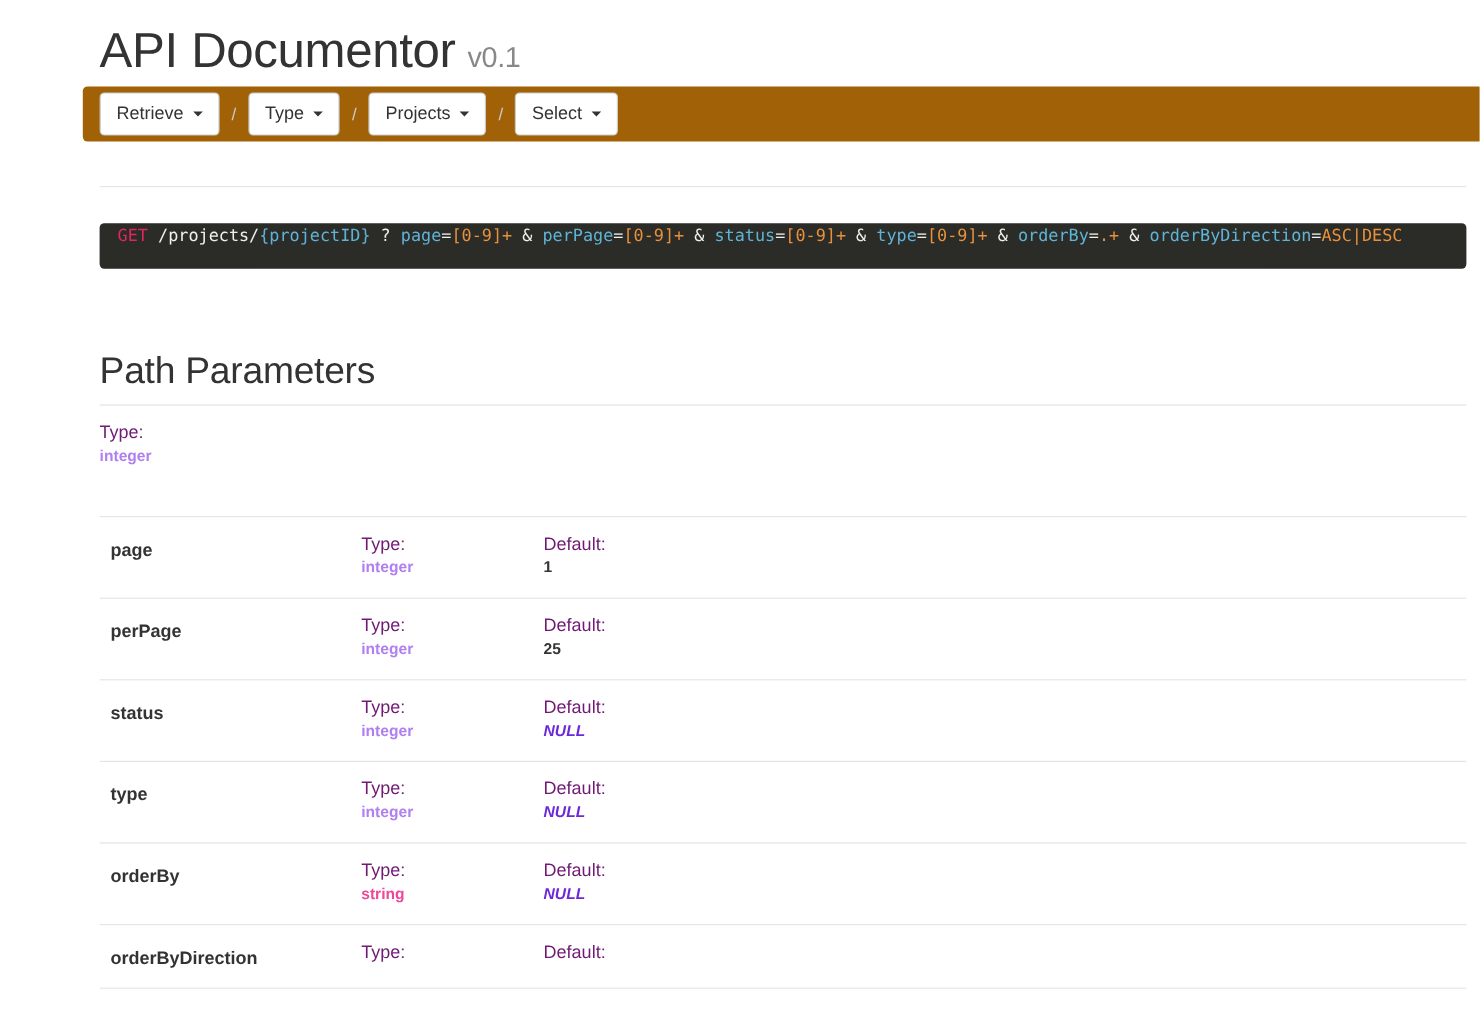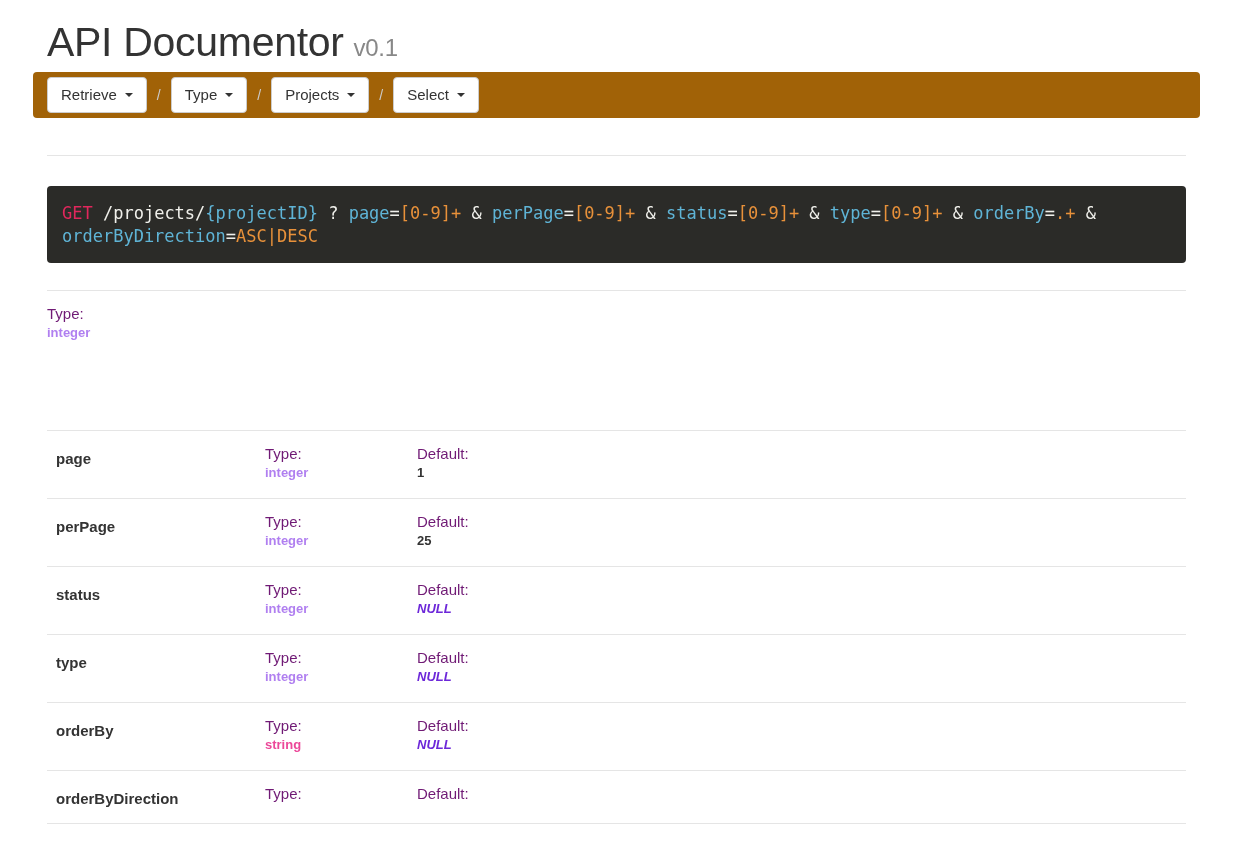--- a/index.html
+++ b/index.html
@@ -11,20 +11,21 @@
     width: 1233px;
     height: 844px;
     font-family: "Liberation Sans", sans-serif;
     color: #333333;
     overflow: hidden;
   }
   .page {
     position: relative;
     width: 1087px;
     height: 844px;
+    margin-left: 36px;
   }
 
   
   .app-header {
     padding: 18px 0 0 47px;
   }
   .app-title {
     font-size: 41px;
     font-weight: normal;
     color: #333333;
@@ -96,23 +97,23 @@
 
   
   .code-block {
     position: absolute;
     left: 47px;
     top: 186px;
     width: 1139px;
     box-sizing: border-box;
     background: #2b2b28;
     border-radius: 4px;
-    padding: 16px 15px 15px 15px;
+    padding: 0 15px 15px 15px;
     font-family: "DejaVu Sans Mono", monospace;
-    font-size: 17px;
+    font-size: 14px;
     line-height: 23px;
     color: #f0f0eb;
     white-space: normal;
     word-break: normal;
   }
   .tok-method  { color: #e0275c; }
   .tok-path    { color: #f0f0eb; }
   .tok-var     { color: #5fb4d6; }
   .tok-plain   { color: #f0f0eb; }
   .tok-param   { color: #5fb4d6; }
@@ -224,20 +225,21 @@
       <span class="caret"></span>
     </button>
 
   </div>
 
   <div class="top-rule"></div>
 
   <div class="code-block" id="code-block"><span class="tok-method">GET</span><span class="tok-plain"> </span><span class="tok-path">/projects/</span><span class="tok-var">{projectID}</span><span class="tok-plain"> ? </span><span class="tok-param">page</span><span class="tok-plain">=</span><span class="tok-value">[0-9]+</span><span class="tok-plain"> &amp; </span><span class="tok-param">perPage</span><span class="tok-plain">=</span><span class="tok-value">[0-9]+</span><span class="tok-plain"> &amp; </span><span class="tok-param">status</span><span class="tok-plain">=</span><span class="tok-value">[0-9]+</span><span class="tok-plain"> &amp; </span><span class="tok-param">type</span><span class="tok-plain">=</span><span class="tok-value">[0-9]+</span><span class="tok-plain"> &amp; </span><span class="tok-param">orderBy</span><span class="tok-plain">=</span><span class="tok-value">.+</span><span class="tok-plain"> &amp; </span><span class="tok-param">orderByDirection</span><span class="tok-plain">=</span><span class="tok-value">ASC|DESC</span></div>
 
   <div class="section" style="top: 290px;">
+    <h2 class="section-title">Path Parameters</h2>
     <div class="section-rule"></div>
     <div id="path-rows">
         <div class="param-row no-border">
           <div class="param-col">
             <div class="col-label">Type:</div>
             <div class="col-value type-integer">integer</div>
           </div>
         </div>
       </div>
   </div>

